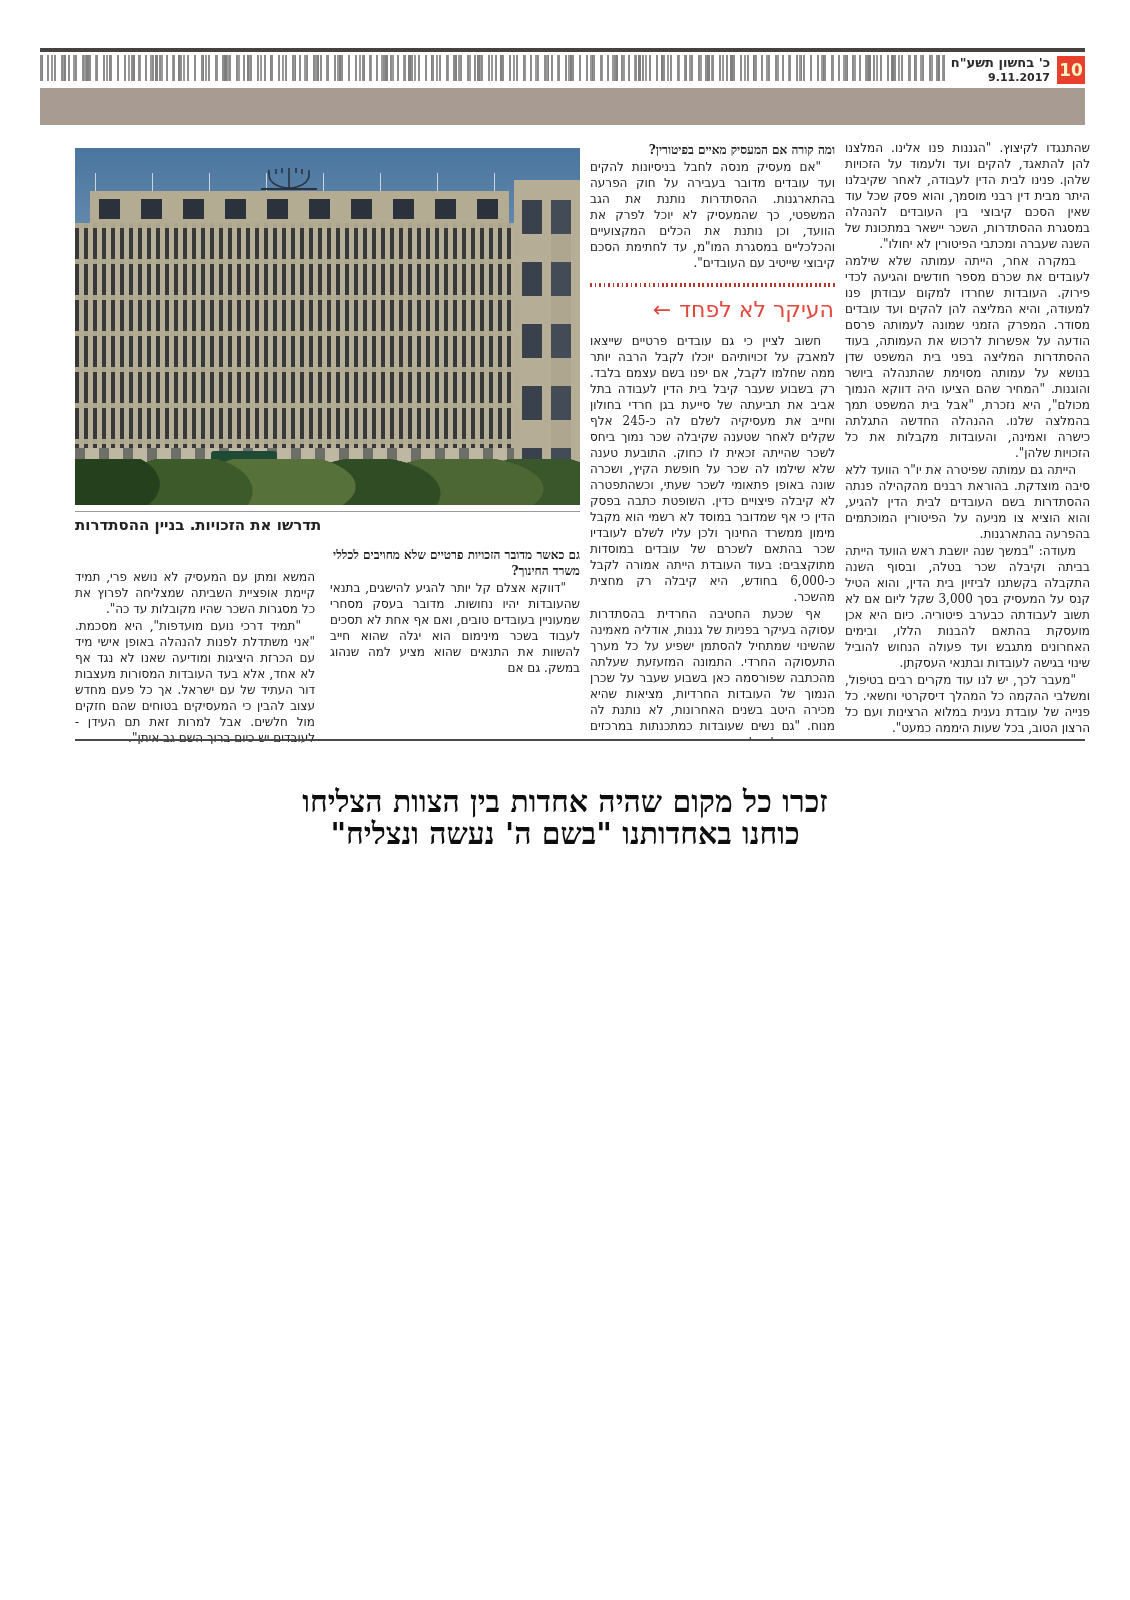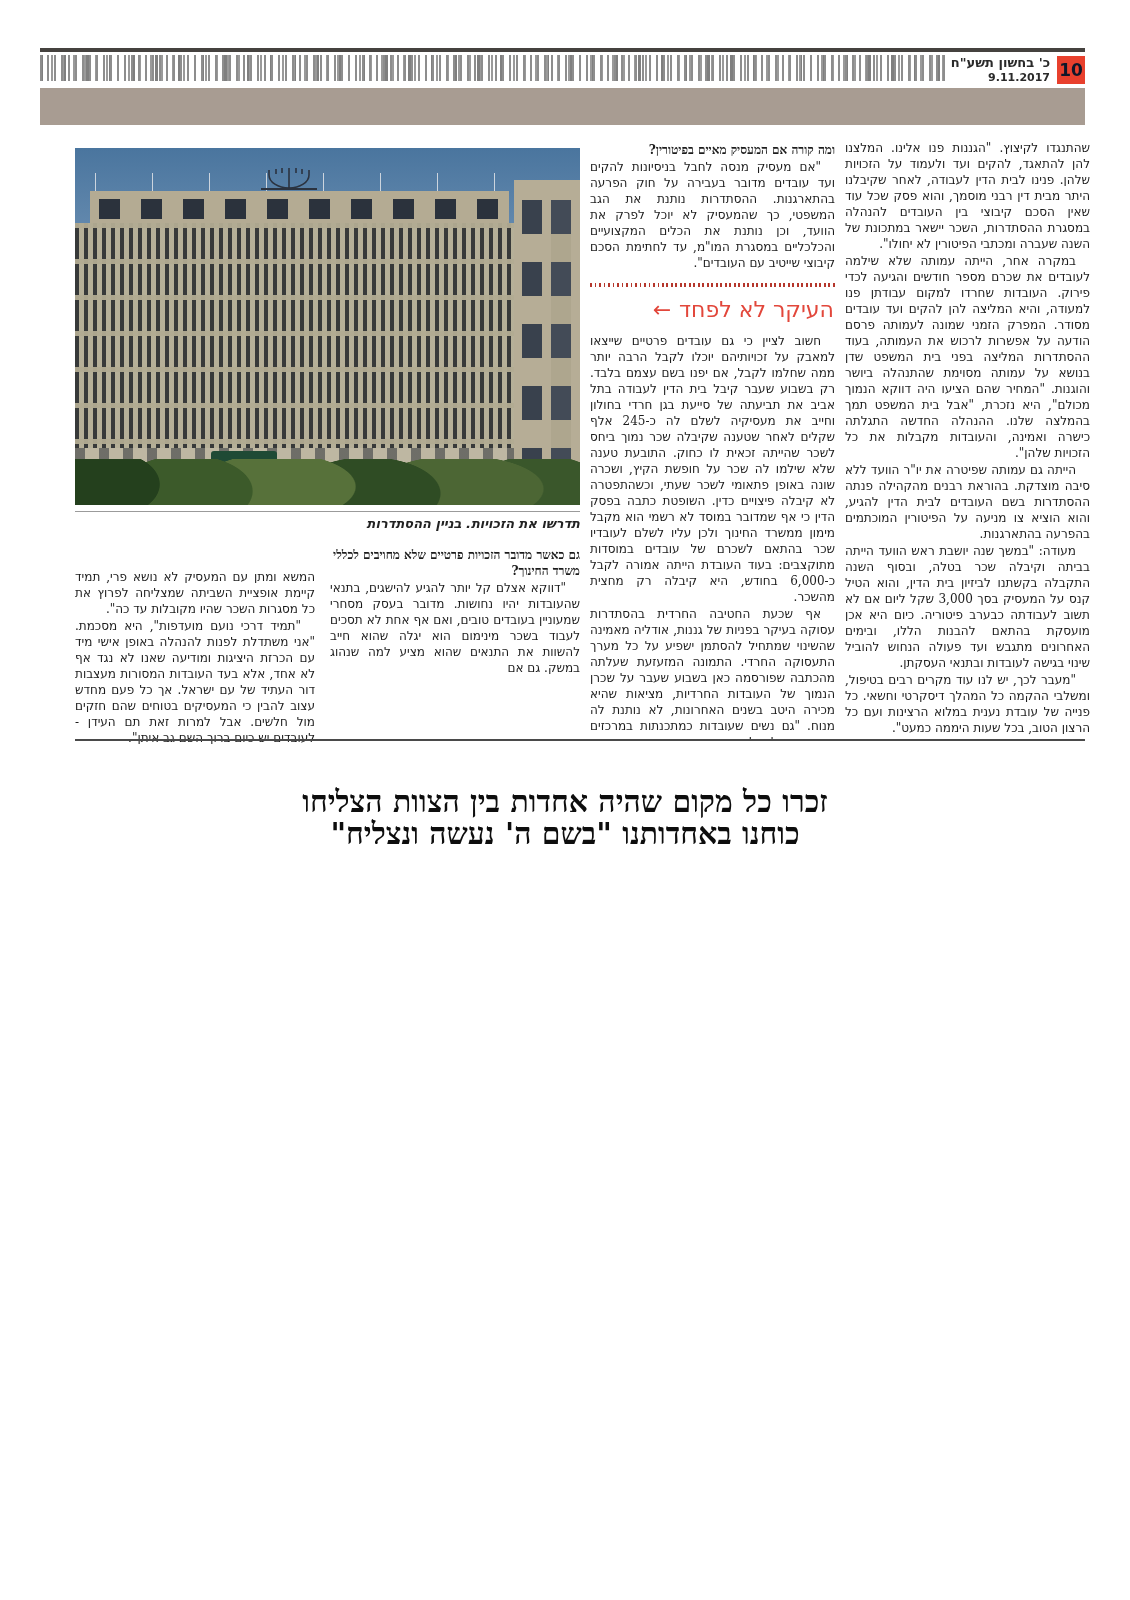--- a/index.html
+++ b/index.html
@@ -10,21 +10,21 @@
   .top-rule{position:absolute;left:40px;top:48px;width:1045px;height:4px;background:#45423f;}
   .barcode{position:absolute;left:40px;top:55px;width:905px;height:26px;background:
      repeating-linear-gradient(90deg,#8d8d8d 0 2px,transparent 2px 7px),
      repeating-linear-gradient(90deg,#9a9a9a 0 2px,transparent 2px 11px),
      repeating-linear-gradient(90deg,#7f7f7f 0 3px,transparent 3px 23px);}
   .date-block{position:absolute;left:845px;top:55px;width:205px;text-align:right;direction:rtl;
      font-family:"DejaVu Sans",sans-serif;font-weight:bold;line-height:15px;}
   .date-heb{font-size:13px;color:#2a2a2a;}
   .date-greg{font-size:11px;color:#2a2a2a;direction:ltr;}
   .page-badge{position:absolute;left:1057px;top:56px;width:28px;height:28px;background:#e8402d;
-     color:#0f172a;font-family:"DejaVu Sans",sans-serif;font-weight:bold;font-size:17px;
+     color:#fef9c3;font-family:"DejaVu Sans",sans-serif;font-weight:bold;font-size:17px;
      display:flex;align-items:center;justify-content:center;}
   .header-bar{position:absolute;left:40px;top:88px;width:1045px;height:37px;background:#a89c92;}
 
   
   .col{position:absolute;direction:rtl;text-align:justify;font-size:12px;line-height:16px;overflow:hidden;}
   .col p{margin:0 0 1px 0;}
   .col p.ind{text-indent:14px;}
   .q{font-weight:bold;text-align:right;margin:2px 0 1px 0;font-family:"DejaVu Serif",serif;}
   #col-right{left:845px;top:140px;width:245px;height:598px;}
   #col-mid{left:590px;top:140px;width:245px;height:600px;}
@@ -60,22 +60,22 @@
      radial-gradient(110px 60px at 22% 70%,#3c5a2a 60%,transparent 61%),
      radial-gradient(130px 55px at 40% 60%,#57713a 60%,transparent 61%),
      radial-gradient(120px 60px at 58% 75%,#2f4c24 60%,transparent 61%),
      radial-gradient(140px 55px at 76% 65%,#4c6634 60%,transparent 61%),
      radial-gradient(110px 60px at 92% 70%,#3a572b 60%,transparent 61%),
      linear-gradient(180deg,rgba(0,0,0,0) 0 28%,#5a7340 28% 100%);}
   .ph-awning{position:absolute;left:27%;bottom:9%;width:13%;height:6%;background:#1f4a35;border-radius:3px 3px 0 0;}
   .ph-menorah{position:absolute;left:36%;top:4%;width:64px;height:30px;}
 
   .caption-rule{position:absolute;left:75px;top:511px;width:505px;height:1px;background:#9b9b9b;}
-  .caption{position:absolute;left:75px;top:516px;width:505px;direction:rtl;text-align:right;
-     font-family:"DejaVu Sans",sans-serif;font-weight:bold;font-size:13px;color:#222;font-style:italic;}
+  .caption{position:absolute;left:75px;top:516px;width:505px;direction:rtl;text-align:left;
+     font-family:"DejaVu Sans",sans-serif;font-weight:bold;font-size:15px;color:#222;}
 
   
   .bottom-rule{position:absolute;left:75px;top:739px;width:1010px;height:2px;background:#4a4a4a;}
   .quote{position:absolute;left:0;width:1130px;text-align:center;direction:rtl;
      font-family:"DejaVu Serif",serif;font-weight:bold;font-size:30px;color:#0d0d0d;}
   #quote1{top:784px;}
   #quote2{top:816px;}
 </style>
 </head>
 <body>

